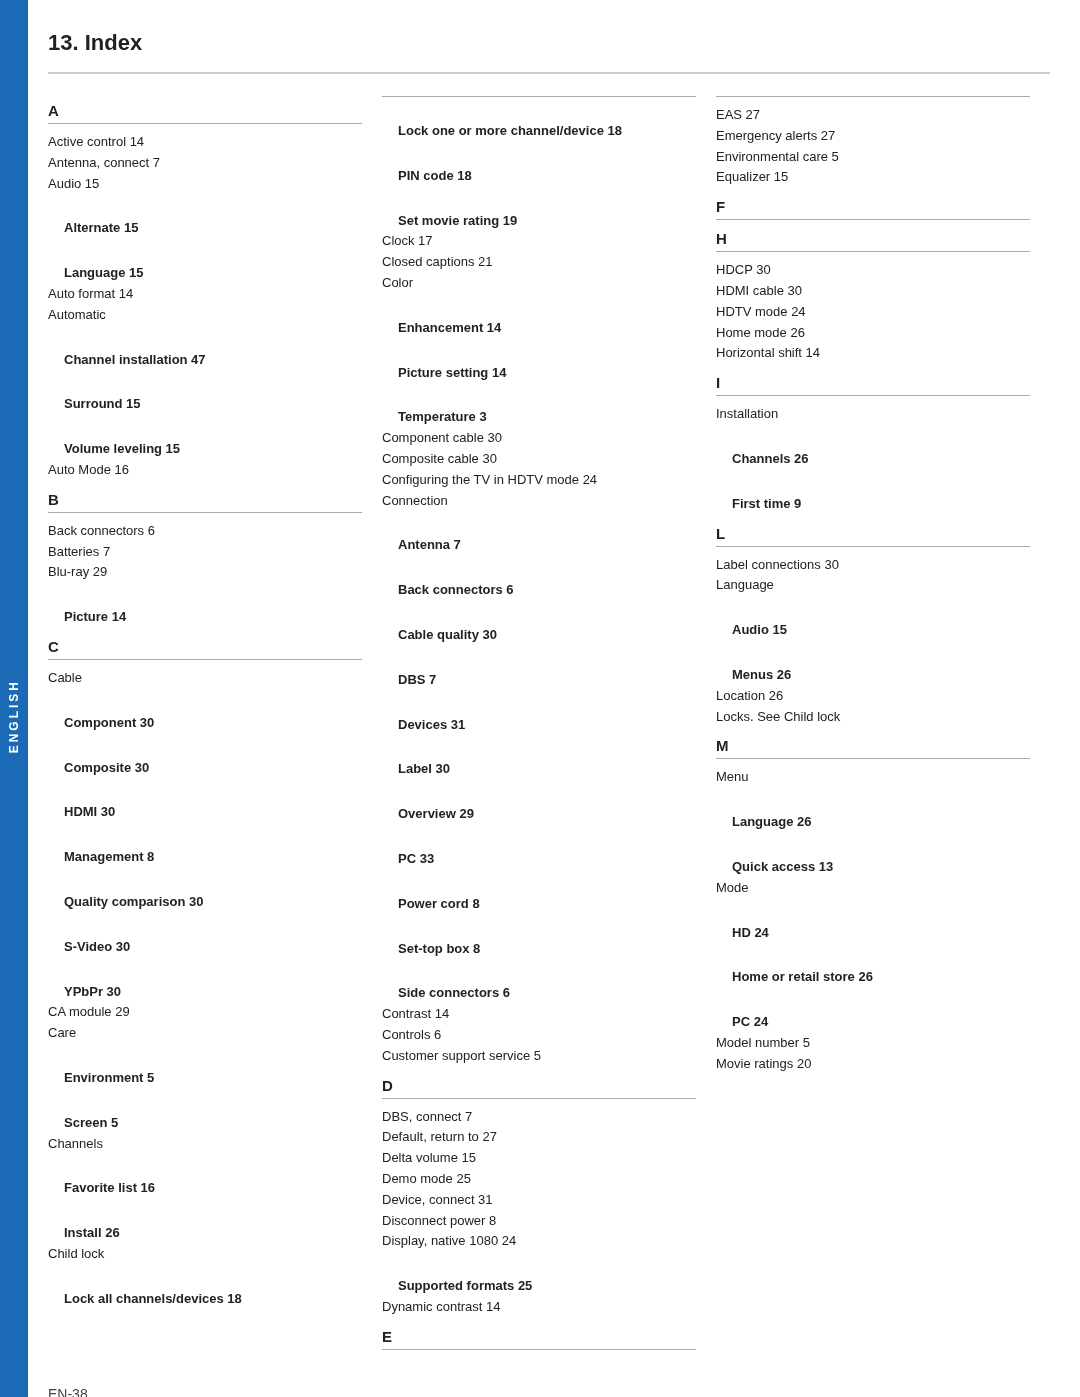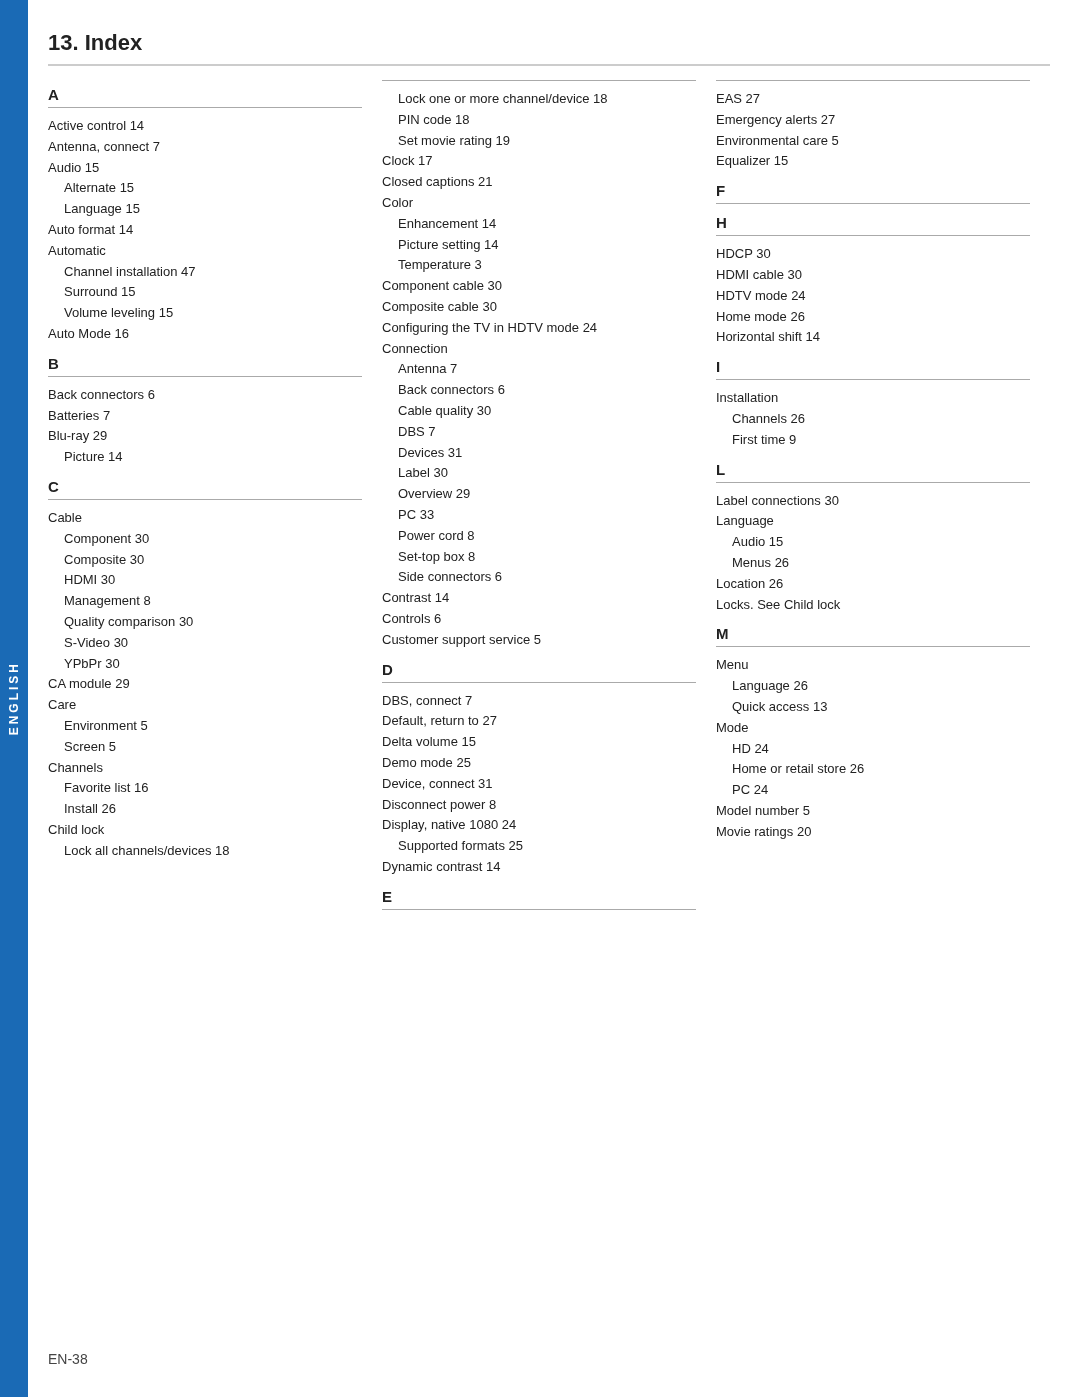--- a/index.html
+++ b/index.html
@@ -42,23 +42,23 @@
     .main-content {
       flex: 1;
       padding: 30px 30px 30px 20px;
       display: flex;
       flex-direction: column;
     }
 
     .page-title {
       font-size: 22px;
       font-weight: bold;
-      margin-bottom: 0;
+      margin-bottom: 8px;
       border-bottom: 2px solid #ccc;
-      padding-bottom: 8px;
+      padding-bottom: 16px;
     }
 
     .columns-wrapper {
       display: flex;
       gap: 0px;
       flex: 1;
     }
 
     .col {
       flex: 1;
@@ -82,21 +82,22 @@
     .entry {
       line-height: 1.6;
     }
 
     .entry.bold {
       font-weight: normal;
     }
 
     .entry.indented {
       padding-left: 16px;
-      font-weight: normal;
+      font-weight: bold;
+      margin-top: 24px;
     }
 
     .page-footer {
       margin-top: 28px;
       font-size: 14px;
       color: #444;
     }
   </style>
 </head>
 <body>

